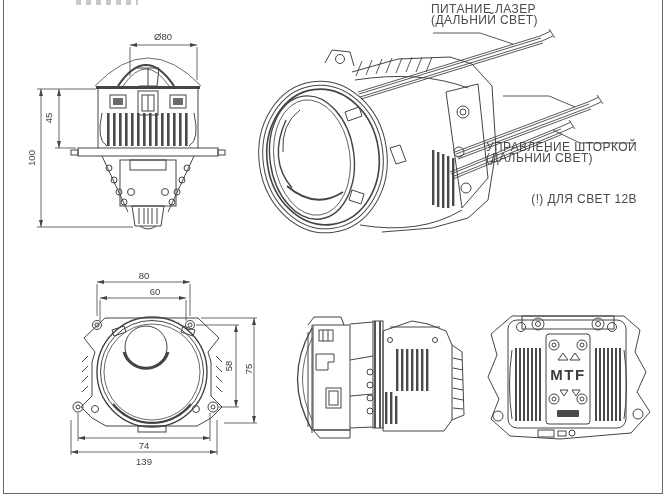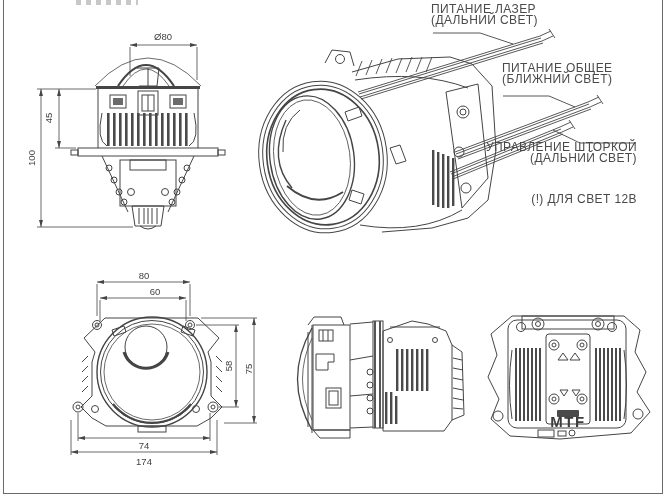--- a/index.html
+++ b/index.html
@@ -2,26 +2,26 @@
 <html><head>
 <meta charset="utf-8">
 <style>
   html,body{margin:0;padding:0;background:#e8e8e8;}
   #sheet{position:relative;width:667px;height:500px;background:#ffffff;overflow:hidden;
          font-family:"Liberation Sans",sans-serif;}
   #frame{position:absolute;left:3px;top:-2px;right:4px;bottom:6px;border:1px solid #6a6a6a;}
   #linework{position:absolute;left:0;top:0;}
   .lbl{position:absolute;font-size:12px;line-height:11px;color:#4a4a4a;letter-spacing:.4px;
        white-space:pre;font-family:"Liberation Sans",sans-serif;}
-  .lbl.r{text-align:right;}
+  .lbl.r{text-align:left;}
   .dim{position:absolute;font-size:9.5px;color:#3f3f3f;white-space:nowrap;
        transform:translate(-50%,-50%);font-family:"Liberation Sans",sans-serif;}
   .dim.v{transform:translate(-50%,-50%) rotate(-90deg);}
   #mtf-logo{position:absolute;left:568px;top:374px;transform:translate(-50%,-50%);
-            font-size:15px;font-weight:bold;letter-spacing:1.5px;color:#3d3d3d;margin-top:47px;}
+            font-size:15px;font-weight:bold;letter-spacing:1.5px;color:#3d3d3d;}
   #crop-artifact{position:absolute;left:76px;top:0;width:62px;height:5px;opacity:.55;
      background:repeating-linear-gradient(90deg,#9a9a9a 0 5px,transparent 5px 10px);}
 </style>
 </head>
 <body>
 
 <div id="sheet">
   <div id="frame"></div>
   <div id="crop-artifact"></div>
 
@@ -347,24 +347,23 @@
 
   <div class="dim" style="left:163px;top:36px">Ø80</div>
   <div class="dim v" style="left:48px;top:118px">45</div>
   <div class="dim v" style="left:31px;top:158px">100</div>
 
   <div class="dim" style="left:144px;top:275px">80</div>
   <div class="dim" style="left:155px;top:291px">60</div>
   <div class="dim v" style="left:228px;top:366px">58</div>
   <div class="dim v" style="left:248px;top:369px">75</div>
   <div class="dim" style="left:144px;top:445px">74</div>
-  <div class="dim" style="left:144px;top:461px">174</div>
+  <div class="dim" style="left:144px;top:461px">139</div>
 
   <div class="lbl" style="left:431px;top:4px"><span>ПИТАНИЕ ЛАЗЕР</span><br><span>(ДАЛЬНИЙ СВЕТ)</span></div>
 
-  <div class="lbl" style="left:502px;top:63px"><span>ПИТАНИЕ ОБЩЕЕ</span><br><span>(БЛИЖНИЙ СВЕТ)</span></div>
 
   <div class="lbl r" style="right:30px;top:142px"><span>УПРАВЛЕНИЕ ШТОРКОЙ</span><br><span>(ДАЛЬНИЙ СВЕТ)</span></div>
 
   <div class="lbl r" style="right:30px;top:194px">(!) ДЛЯ СВЕТ 12В</div>
 
   <div id="mtf-logo">MTF</div>
 </div>
 
 </body></html>

